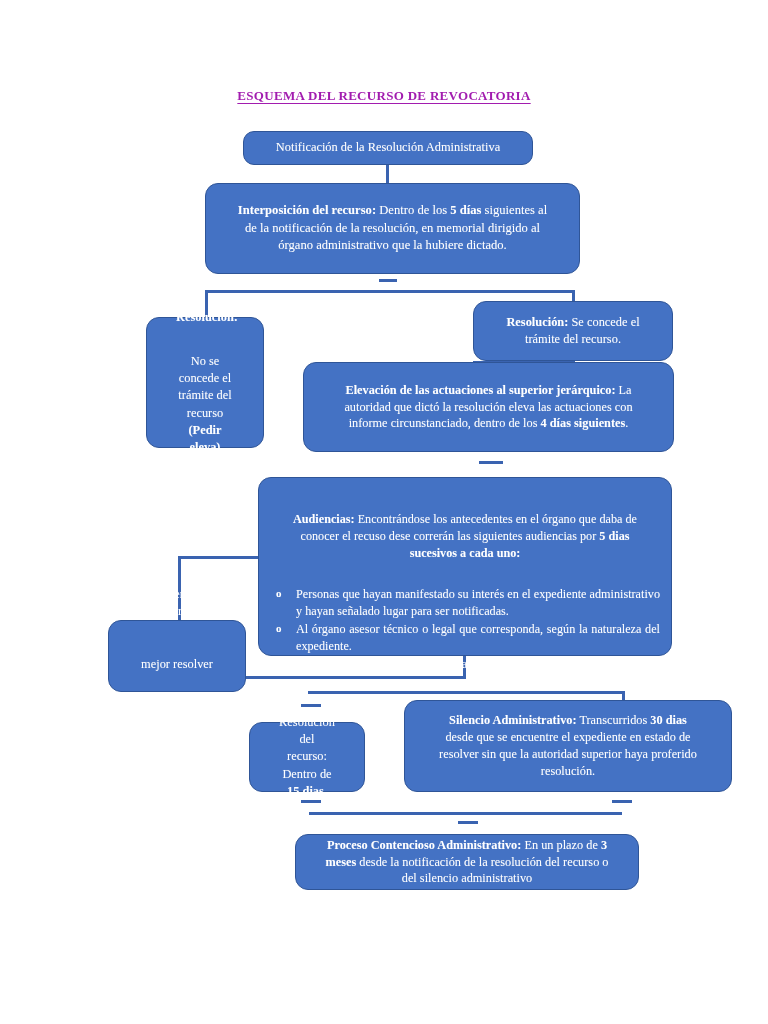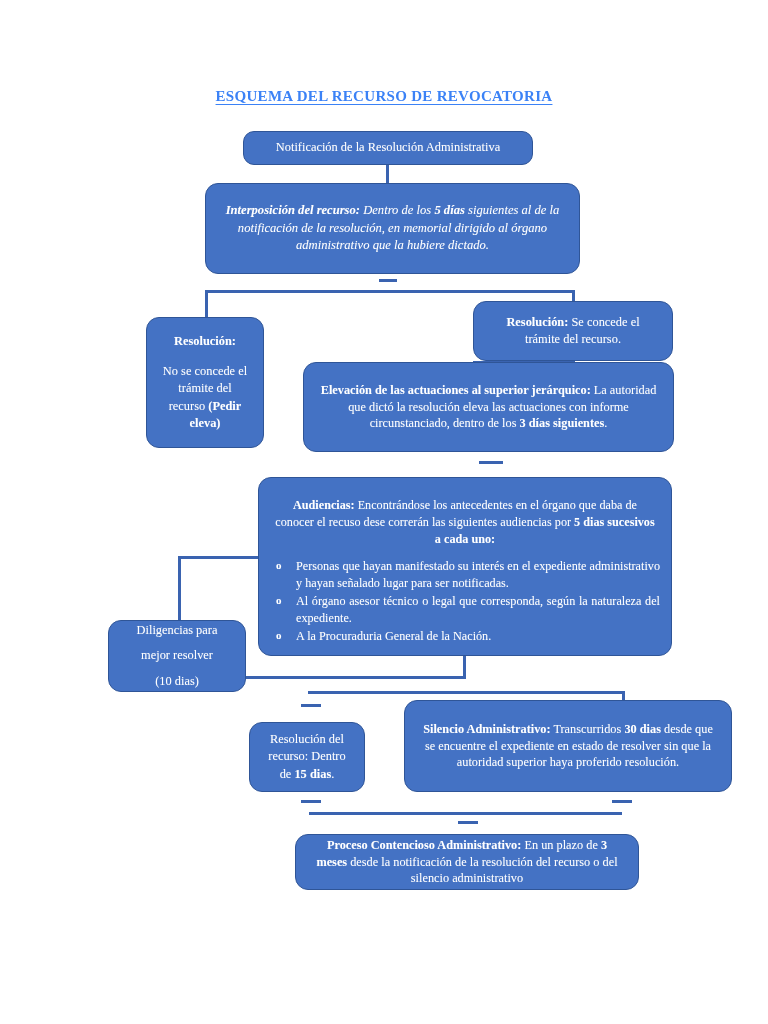--- a/index.html
+++ b/index.html
@@ -17,44 +17,44 @@
     font-family: "Liberation Serif", "DejaVu Serif", serif;
   }
   #diagram-title {
     position: absolute;
     left: 0;
     top: 88px;
     width: 768px;
     text-align: center;
     font-family: "Liberation Serif", "DejaVu Serif", serif;
     font-weight: bold;
-    font-size: 15px;
+    font-size: 13px;
     letter-spacing: 0.3px;
-    color: #3b82f6;
+    color: #a21caf;
     text-decoration: underline;
     text-underline-offset: 3px;
   }
   .node {
     position: absolute;
     box-sizing: border-box;
     background: #4472C4;
     border: 1.6px solid #2F5597;
     border-radius: 13px;
     color: #ffffff;
     font-family: "Liberation Serif", "DejaVu Serif", serif;
     display: flex;
     flex-direction: column;
     justify-content: center;
     text-align: center;
     line-height: 1.38;
     padding: 5px 11px;
     text-shadow: 0 0 1px rgba(255,255,255,0.25);
   }
   .node p {
-    margin: 4px;
+    margin: 18px;
   }
   .node b {
     font-weight: bold;
   }
   .connector {
     position: absolute;
     background: #3A63B0;
   }
   .bullets {
     text-align: left;
@@ -72,21 +72,21 @@
   .bullets li .marker {
     position: absolute;
     left: 6px;
     top: 0;
     font-weight: bold;
     font-size: 11px;
   }
 
   
   #node-notificacion   { left: 243px; top: 131px; width: 290px; height: 34px; font-size: 12.4px; border-radius: 11px; }
-  #node-interposicion  { left: 205px; top: 183px; width: 375px; height: 91px; font-size: 12.6px; font-style: italic; }
+  #node-interposicion  { left: 205px; top: 183px; width: 375px; height: 91px; font-size: 12.6px; }
   #node-res-no         { left: 146px; top: 317px; width: 118px; height: 131px; font-size: 12.4px; }
   #node-res-si         { left: 473px; top: 301px; width: 200px; height: 60px; font-size: 12.4px; }
   #node-elevacion      { left: 303px; top: 362px; width: 371px; height: 90px; font-size: 12.3px; }
   #node-audiencias     { left: 258px; top: 477px; width: 414px; height: 179px; font-size: 12.2px; }
   #node-diligencias    { left: 108px; top: 620px; width: 138px; height: 72px; font-size: 12.4px; }
   #node-resolucion-rec { left: 249px; top: 722px; width: 116px; height: 70px; font-size: 12.4px; }
   #node-silencio       { left: 404px; top: 700px; width: 328px; height: 92px; font-size: 12.3px; }
   #node-proceso        { left: 295px; top: 834px; width: 344px; height: 56px; font-size: 12.3px; }
 </style>
 </head>
@@ -138,21 +138,21 @@
   <div class="node" id="node-res-no">
     <p style="margin-bottom:9px;"><b>Resolución:</b></p>
     <p><span>No se concede el trámite del recurso </span><b>(Pedir eleva)</b></p>
   </div>
 
   <div class="node" id="node-res-si">
     <p><b>Resolución:</b><span> Se concede el trámite del recurso.</span></p>
   </div>
 
   <div class="node" id="node-elevacion">
-    <p><b>Elevación de las actuaciones al superior jerárquico:</b><span> La autoridad que dictó la resolución eleva las actuaciones con informe circunstanciado, dentro de los </span><b>3 días siguientes</b><span>.</span></p>
+    <p><b>Elevación de las actuaciones al superior jerárquico:</b><span> La autoridad que dictó la resolución eleva las actuaciones con informe circunstanciado, dentro de los </span><b>4 días siguientes</b><span>.</span></p>
   </div>
 
   <div class="node" id="node-audiencias" style="justify-content:flex-start; padding-top:15px;">
     <p><b>Audiencias:</b><span> Encontrándose los antecedentes en el órgano que daba de conocer el recuso dese correrán las siguientes audiencias por </span><b>5 dias sucesivos a cada uno:</b></p>
     <ul class="bullets">
       <li><span class="marker">o</span><span>Personas que hayan manifestado su interés en el expediente administrativo y hayan señalado lugar para ser notificadas.</span></li>
       <li><span class="marker">o</span><span>Al órgano asesor técnico o legal que corresponda, según la naturaleza del expediente.</span></li>
       <li style="text-align:left;"><span class="marker">o</span><span>A la Procuraduria General de la Nación.</span></li>
     </ul>
   </div>

